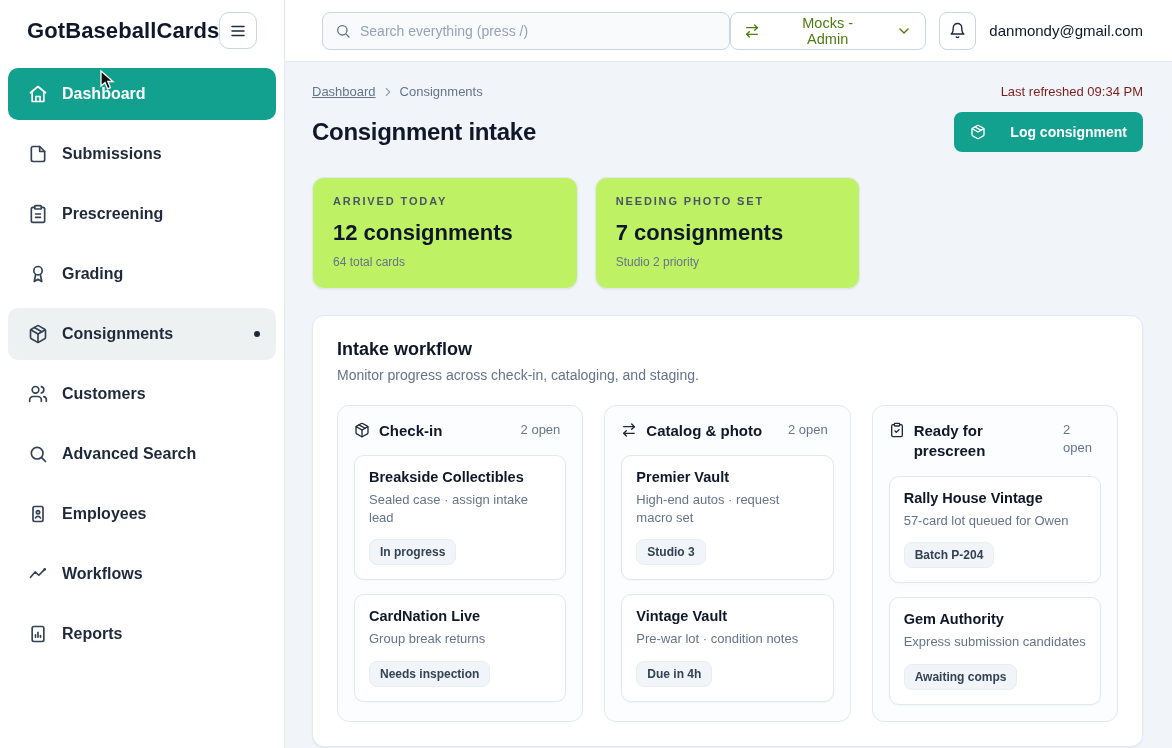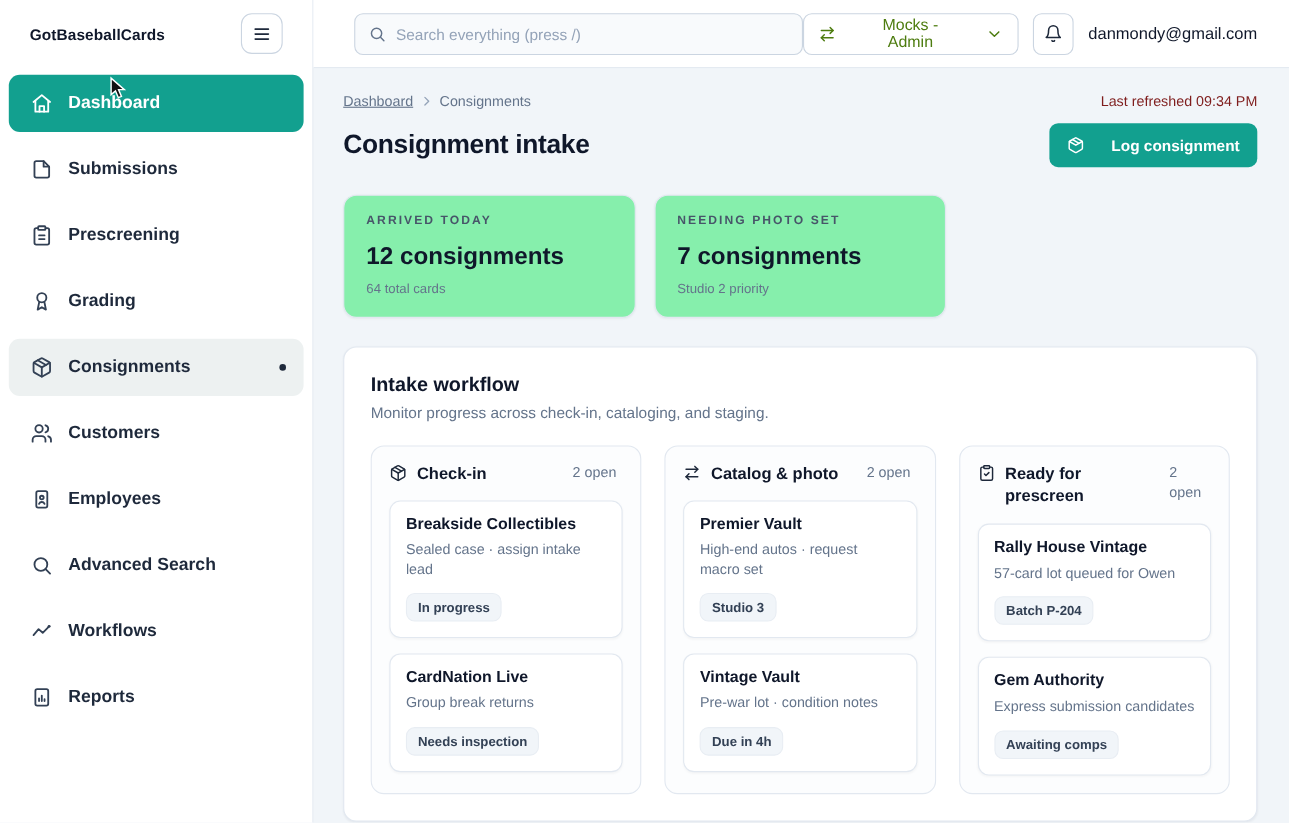--- a/index.html
+++ b/index.html
@@ -12,21 +12,21 @@
 
   
   .sidebar {
     width:285px; flex-shrink:0; background:#fff;
     border-right:1px solid #e2e8f0; padding:0 0 10px;
   }
   .sidebar-header {
     display:flex; align-items:center; justify-content:space-between;
     padding:13px 27px 14px 27px; height:62px;
   }
-  .logo { font-size:14px; font-weight:700; color:#0f172a; letter-spacing:.1px; cursor:pointer; }
+  .logo { font-size:22px; font-weight:700; color:#0f172a; letter-spacing:.1px; cursor:pointer; }
   .menu-btn {
     width:38px; height:37px; border:1px solid #cbd5e1; background:#fff;
     border-radius:10px; display:flex; align-items:center; justify-content:center;
     color:#1e293b; cursor:pointer;
   }
   .nav { padding: 6px 8px 0; }
   .nav-item {
     display:flex; align-items:center; gap:14px;
     height:52px; padding:0 16px 0 20px; margin-bottom:8px;
     border-radius:10px; font-size:16px; font-weight:600; color:#1e293b;
@@ -78,21 +78,21 @@
   .title-row { display:flex; align-items:center; justify-content:space-between; margin-top:13px; }
   h1 { font-size:24px; font-weight:700; letter-spacing:-.3px; color:#0f172a; }
   .primary-btn {
     height:40px; padding:0 16px; border:none; border-radius:8px;
     background:#12a08f; color:#fff; display:flex; align-items:center; gap:24px;
     font-family:inherit; font-size:14px; font-weight:600; cursor:pointer;
   }
 
   .stats-row { margin-top:25px; display:grid; grid-template-columns:repeat(3,1fr); gap:17px; }
   .stat-card {
-    background:#86efac; border:1px solid #e2e8f0; border-radius:12px;
+    background:#bef264; border:1px solid #e2e8f0; border-radius:12px;
     padding:17px 20px 19px; box-shadow:0 1px 2px rgba(15,23,42,.05);
   }
   .stat-label { font-size:11px; font-weight:600; letter-spacing:.17em; color:#475569; }
   .stat-value { font-size:22px; font-weight:700; color:#0f172a; margin-top:13px; }
   .stat-sub { font-size:12px; color:#64748b; margin-top:9px; }
 
   .workflow-card {
     margin-top:26px; background:#fff; border:1px solid #e2e8f0; border-radius:12px;
     padding:23px 24px 24px; box-shadow:0 1px 2px rgba(15,23,42,.05);
   }
@@ -204,36 +204,36 @@
               <path d="M22 21v-2a4 4 0 0 0-3-3.87"></path>
               <path d="M16 3.13a4 4 0 0 1 0 7.75"></path>
             </svg>
         </span>
         <span>Customers</span>
       </div>
 
       <div class="nav-item">
         <span class="nav-icon">
           <svg width="20" height="20" viewBox="0 0 24 24" fill="none" stroke="currentColor" stroke-width="2" stroke-linecap="round" stroke-linejoin="round">
+              <circle cx="11" cy="11" r="7"></circle>
+              <path d="m21 21-4.3-4.3"></path>
+            </svg>
+        </span>
+        <span>Advanced Search</span>
+      </div>
+
+      <div class="nav-item">
+        <span class="nav-icon">
+          <svg width="20" height="20" viewBox="0 0 24 24" fill="none" stroke="currentColor" stroke-width="2" stroke-linecap="round" stroke-linejoin="round">
               <rect x="6" y="3" width="12" height="18" rx="2"></rect>
               <circle cx="12" cy="10" r="2"></circle>
               <path d="M9 16.8c.6-1.3 1.7-2 3-2s2.4.7 3 2"></path>
             </svg>
         </span>
         <span>Employees</span>
-      </div>
-
-      <div class="nav-item">
-        <span class="nav-icon">
-          <svg width="20" height="20" viewBox="0 0 24 24" fill="none" stroke="currentColor" stroke-width="2" stroke-linecap="round" stroke-linejoin="round">
-              <circle cx="11" cy="11" r="7"></circle>
-              <path d="m21 21-4.3-4.3"></path>
-            </svg>
-        </span>
-        <span>Advanced Search</span>
       </div>
 
       <div class="nav-item">
         <span class="nav-icon">
           <svg width="20" height="20" viewBox="0 0 24 24" fill="none" stroke="currentColor" stroke-width="2" stroke-linecap="round" stroke-linejoin="round">
               <path d="m3 16 5.5-6.5 4.5 4L20 6.5"></path>
               <circle cx="20" cy="6.5" r="1.6" fill="currentColor" stroke="none"></circle>
             </svg>
         </span>
         <span>Workflows</span>

